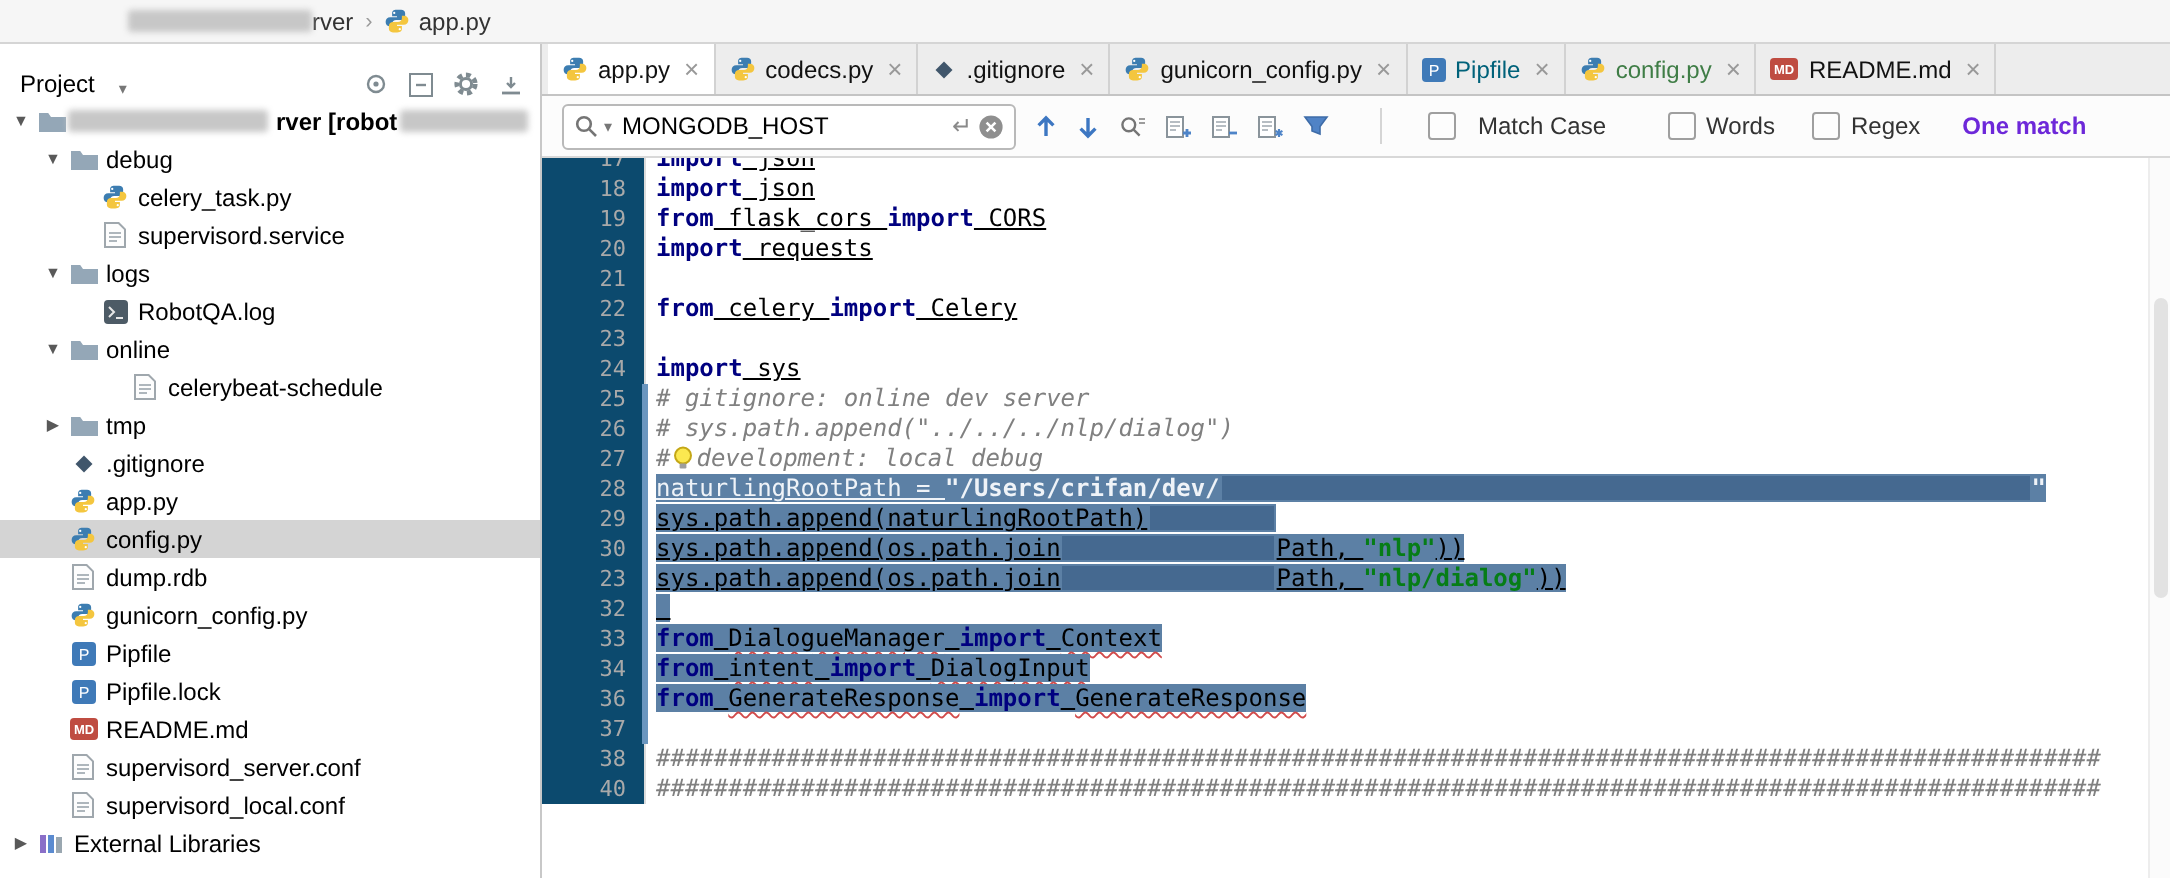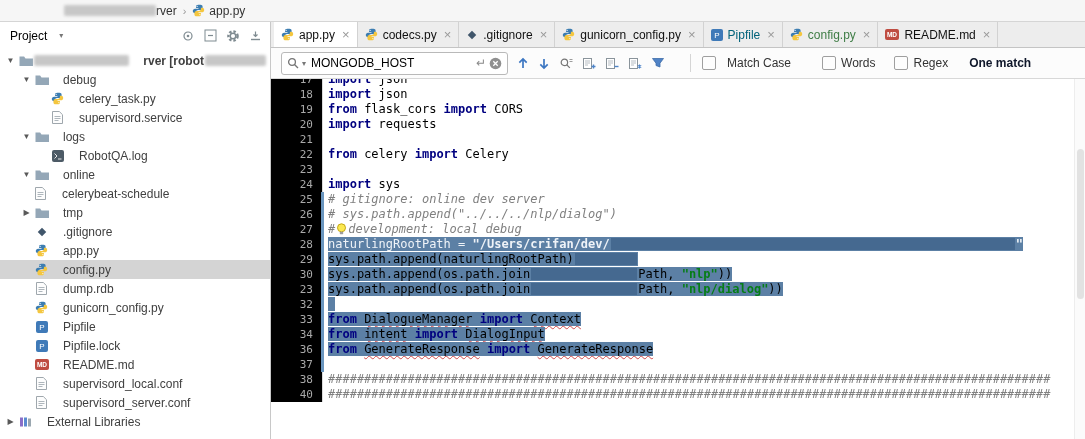--- a/index.html
+++ b/index.html
@@ -16,32 +16,32 @@
   .blur-root-tail{width:64px;height:11px;margin-left:1px;}
   .crumb{color:#333;}
   .crumb-sep{color:#9a9a9a;font-size:11px;}
   .crumb-file{display:inline-flex;align-items:center;gap:4px;color:#333;}
 
   .main{display:flex;height:418px;}
 
   
   .project-panel{width:270px;min-width:270px;background:#fff;border-right:1px solid #C8C8C8;
                  display:flex;flex-direction:column;overflow:hidden;}
-  .panel-header{height:27px;display:flex;align-items:center;padding:0 8px 0 10px;gap:12px;}
+  .panel-header{height:27px;display:flex;align-items:flex-end;padding:0 8px 0 10px;gap:12px;}
   .panel-title{color:#000;}
   .mini-caret{color:#777;font-size:8px;}
   .panel-icons{margin-left:auto;display:flex;gap:9px;align-items:center;}
   .icon{display:inline-flex;align-items:center;justify-content:center;}
   .icon svg{display:block;}
   .tree{flex:1;overflow:hidden;padding-top:2px;}
   .tree-row{height:19px;display:flex;align-items:center;white-space:nowrap;padding-right:4px;}
   .tree-row.selected{background:#D4D4D4;}
   .tree-expander{width:13px;min-width:13px;text-align:center;color:#595959;font-size:8px;}
   .tree-icon{width:17px;min-width:17px;display:inline-flex;justify-content:center;}
-  .tree-label{margin-left:13px;color:#404040;}
+  .tree-label{margin-left:3px;color:#000000;}
   .tree-label.bold{font-weight:bold;}
 
   
   .editor-col{flex:1;display:flex;flex-direction:column;min-width:0;}
   .tab-bar{height:25px;background:#EDEDED;border-bottom:1px solid #C4C4C4;
            display:flex;align-items:stretch;padding-left:3px;}
   .tab{display:flex;align-items:center;gap:5px;padding:0 7px;border-right:1px solid #D2D2D2;color:#111;}
   .tab.active{background:#fff;}
   .tab-close{color:#999;font-size:13px;line-height:1;margin-left:2px;}
 
@@ -49,38 +49,38 @@
   .find-bar{height:30px;background:#FCFCFC;border-bottom:1px solid #D8D8D8;
             display:flex;align-items:center;padding:0 10px;gap:9px;}
   .search-box{width:215px;min-width:215px;height:21px;border:1px solid #B9B9B9;border-radius:3px;
               background:#fff;display:flex;align-items:center;padding:0 5px;gap:3px;}
   .search-box input{border:none;outline:none;flex:1;min-width:0;background:transparent;
                     font-family:"Liberation Sans",sans-serif;font-size:12px;color:#000;}
   .enter-glyph{color:#8a8a8a;font-size:12px;}
   .findbar-sep{width:1px;height:18px;background:#D5D5D5;margin-left:16px;}
   .checkbox{display:flex;align-items:center;gap:5px;color:#333;}
   .checkbox .box{width:12px;min-width:12px;height:12px;border:1px solid #9F9F9F;border-radius:2px;background:#FDFDFD;}
-  .cb-mc{margin-left:2px;gap:11px;}
+  .cb-mc{margin-left:14px;gap:11px;}
   .cb-w{margin-left:22px;}
   .cb-r{margin-left:10px;}
-  .match-status{font-weight:bold;color:#0f172a;margin-left:12px;}
+  .match-status{font-weight:bold;color:#6d28d9;margin-left:12px;}
 
   
   .editor{flex:1;overflow:hidden;position:relative;background:#fff;}
   .editor-scroll{margin-top:-7px;}
   .editor-line{display:flex;height:15px;line-height:15px;
                font-family:"DejaVu Sans Mono",monospace;font-size:12px;}
   .num{width:52px;min-width:52px;text-align:right;padding-right:9px;color:#A9A9A9;font-size:11px;
-       border-right:1px solid #DCDCDC;position:relative;background:#000000;box-sizing:border-box;}
+       border-right:1px solid #DCDCDC;position:relative;background:#0c4a6e;box-sizing:border-box;}
   .num.chg::after{content:"";position:absolute;right:-2px;top:0;bottom:0;width:3px;background:#6A96BF;}
   .code-line{white-space:pre;padding-left:5px;}
   .kw{color:#000080;font-weight:bold;}
   .cm{color:#808080;font-style:italic;}
   .str{color:#067D17;font-weight:bold;}
-  .pl{color:#000;}
+  .pl{color:#000;text-decoration:underline;}
   .err{color:#000;text-decoration-line:underline;text-decoration-style:wavy;
        text-decoration-color:#D14B4B;text-decoration-thickness:1px;text-underline-offset:2px;}
   .sel{background:#5C80A5;}
   .sel.wt .pl,.sel.wt .str{color:#EFF3F8;}
   .redact{display:inline-block;background:#456990;height:12px;vertical-align:-2px;margin:0 1px;}
   .inline-icon{display:inline-block;vertical-align:-2px;margin:0 1px;}
   .vscrollbar{position:absolute;right:0;top:0;bottom:0;width:10px;border-left:1px solid #EDEDED;background:#FBFBFB;}
   .vthumb{position:absolute;right:1px;top:70px;height:150px;width:7px;background:#E2E2E2;border-radius:4px;}
 </style>
 </head>
@@ -205,21 +205,21 @@
           </div>
           <div class="tree-row" style="padding-left: 20px;">
             <span class="tree-expander">▼</span>
             <span class="tree-icon">
               <svg width="14" height="12" viewBox="0 0 14 12">
                 <path fill="#94A7B7" d="M.5 1.5h4.6l1.4 2h7.5v7.5H.5z"></path>
               </svg>
             </span>
             <span class="tree-label">online</span>
           </div>
-          <div class="tree-row" style="padding-left: 19px;">
+          <div class="tree-row" style="padding-left: 51px;">
             <span class="tree-expander"></span>
             <span class="tree-icon">
               <svg width="11" height="13" viewBox="0 0 11 13">
                 <path fill="#FDFDFD" stroke="#9FA7AD" d="M.5.5h6.8l3.2 3.2v8.8H.5z"></path>
                 <path stroke="#AEB6BC" fill="none" d="M2.5 5.5h6M2.5 7.5h6M2.5 9.5h4"></path>
               </svg>
             </span>
             <span class="tree-label">celerybeat-schedule</span>
           </div>
           <div class="tree-row" style="padding-left: 20px;">
@@ -317,31 +317,31 @@
             <span class="tree-label">README.md</span>
           </div>
           <div class="tree-row" style="padding-left: 20px;">
             <span class="tree-expander"></span>
             <span class="tree-icon">
               <svg width="11" height="13" viewBox="0 0 11 13">
                 <path fill="#FDFDFD" stroke="#9FA7AD" d="M.5.5h6.8l3.2 3.2v8.8H.5z"></path>
                 <path stroke="#AEB6BC" fill="none" d="M2.5 5.5h6M2.5 7.5h6M2.5 9.5h4"></path>
               </svg>
             </span>
-            <span class="tree-label">supervisord_local.conf</span>
+            <span class="tree-label">supervisord_server.conf</span>
           </div>
           <div class="tree-row" style="padding-left: 20px;">
             <span class="tree-expander"></span>
             <span class="tree-icon">
               <svg width="11" height="13" viewBox="0 0 11 13">
                 <path fill="#FDFDFD" stroke="#9FA7AD" d="M.5.5h6.8l3.2 3.2v8.8H.5z"></path>
                 <path stroke="#AEB6BC" fill="none" d="M2.5 5.5h6M2.5 7.5h6M2.5 9.5h4"></path>
               </svg>
             </span>
-            <span class="tree-label">supervisord_server.conf</span>
+            <span class="tree-label">supervisord_local.conf</span>
           </div>
           <div class="tree-row" style="padding-left: 4px;">
             <span class="tree-expander">▶</span>
             <span class="tree-icon">
               <svg width="13" height="12" viewBox="0 0 13 12">
                 <rect x="1" y="1.5" width="3" height="9" fill="#8A6FC8"></rect>
                 <rect x="5" y="1.5" width="3" height="9" fill="#5B8BD0"></rect>
                 <rect x="9" y="2.5" width="3" height="8" fill="#9AA7B0"></rect>
               </svg>
             </span>

